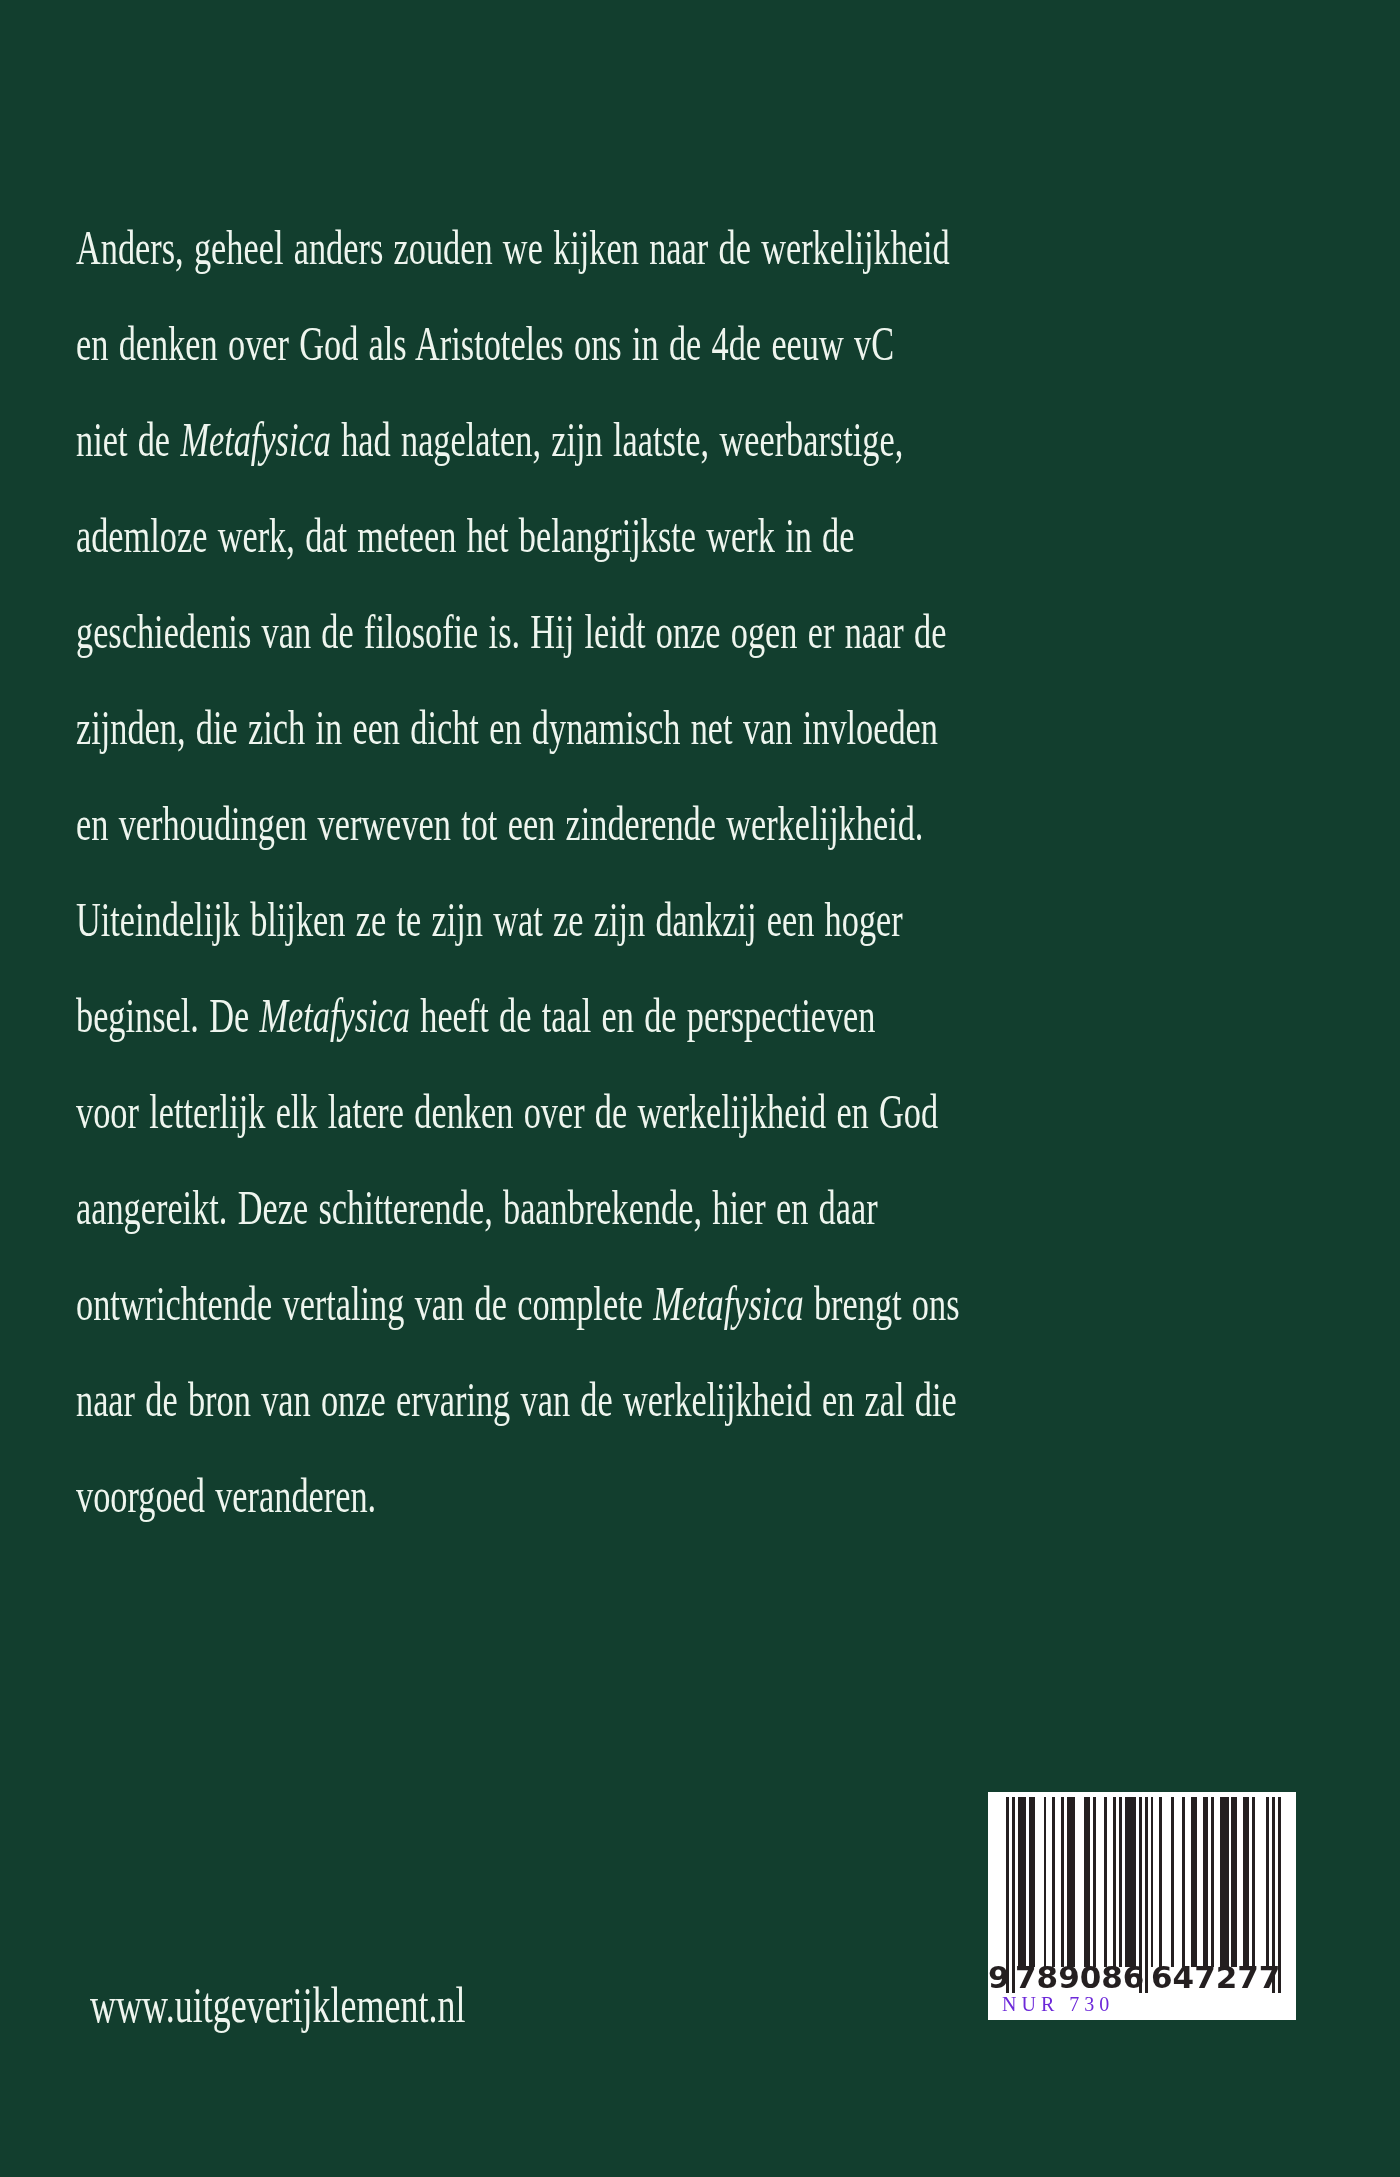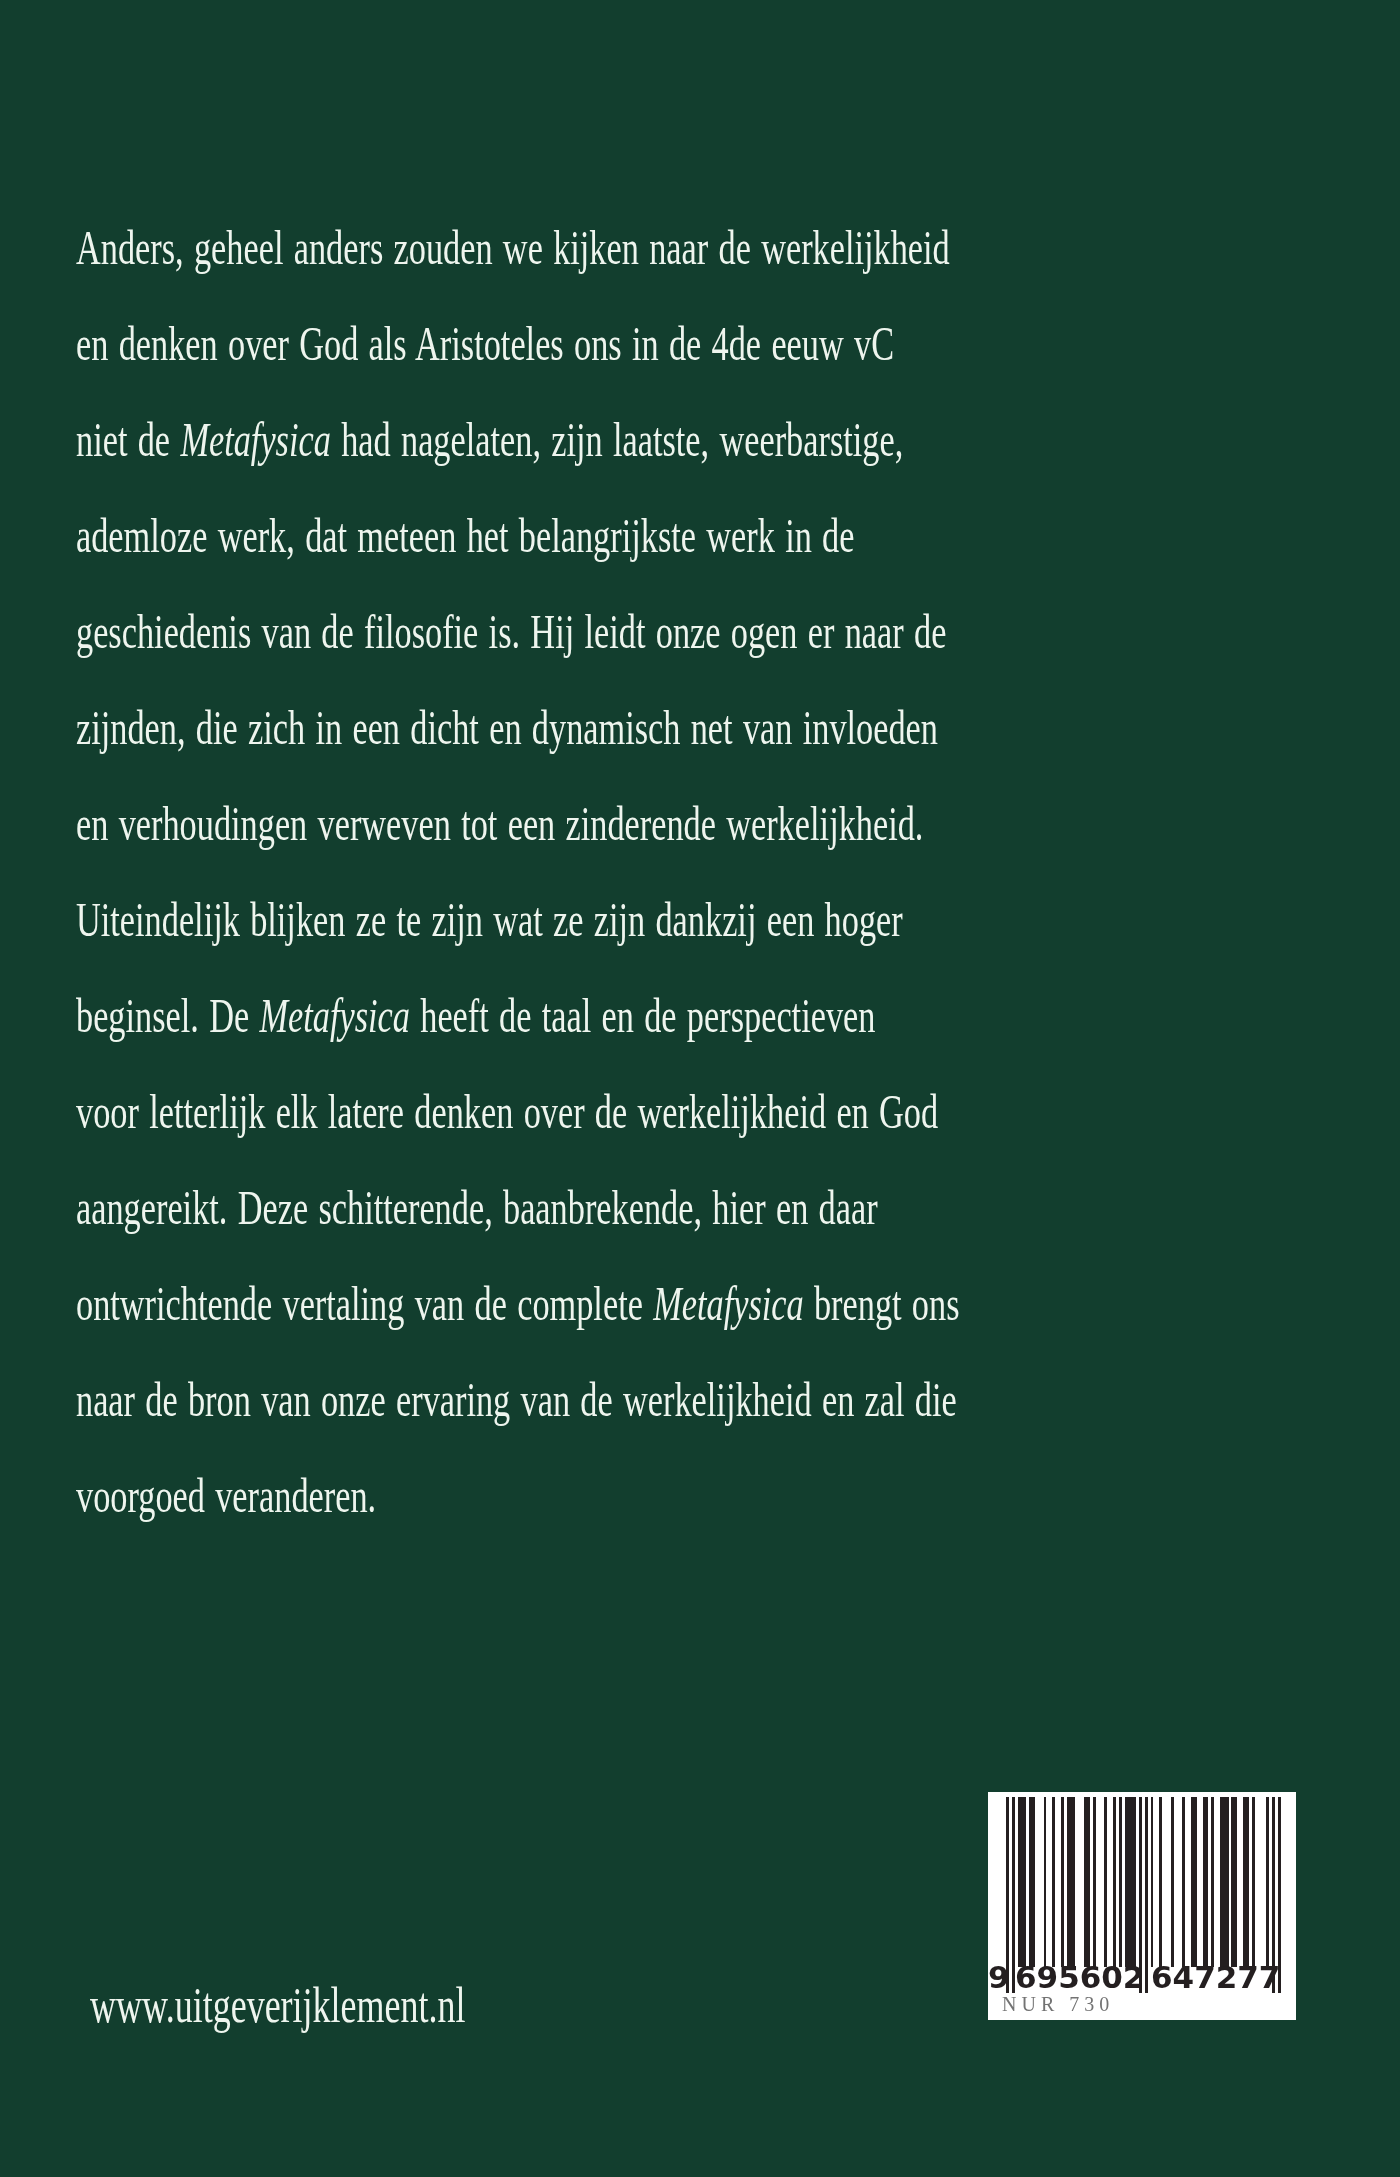--- a/index.html
+++ b/index.html
@@ -81,21 +81,21 @@
   .bc-left   { left: 27px; width: 122px; text-align: center; }
   .bc-right  { left: 163px; width: 122px; text-align: center; }
   .nur {
     position: absolute;
     left: 14px;
     top: 201px;
     font-family: "Liberation Serif", serif;
     font-size: 20px;
     line-height: 22px;
     letter-spacing: 5px;
-    color: #737373;
+    color: #6d28d9;
   }
 </style>
 </head>
 <body style="background: rgb(18, 62, 46);">
 
 <div class="cover">
 
   <div class="blurb" id="blurb" style="color: rgb(238, 245, 238);">
       <div class="blurb-line"><span>Anders, geheel anders zouden we kijken naar de werkelijkheid</span></div>
       <div class="blurb-line"><span>en denken over God als Aristoteles ons in de 4de eeuw vC</span></div>
@@ -207,18 +207,18 @@
         <div class="bar" style="background: transparent;"></div>
         <div class="bar" style="background: transparent;"></div>
         <div class="bar" style="background: transparent;"></div>
         <div class="bar" style="background: rgb(36, 31, 32);"></div>
         <div class="bar" style="background: transparent;"></div>
         <div class="bar guard" style="background: rgb(36, 31, 32);"></div>
         <div class="bar guard" style="background: transparent;"></div>
         <div class="bar guard" style="background: rgb(36, 31, 32);"></div>
       </div>
     <span class="bc-digit bc-prefix">9</span>
-    <span class="bc-digit bc-left">695602</span>
+    <span class="bc-digit bc-left">789086</span>
     <span class="bc-digit bc-right">647277</span>
     <div class="nur">NUR 730</div>
   </div>
 
 </div>
 
 </body></html>

